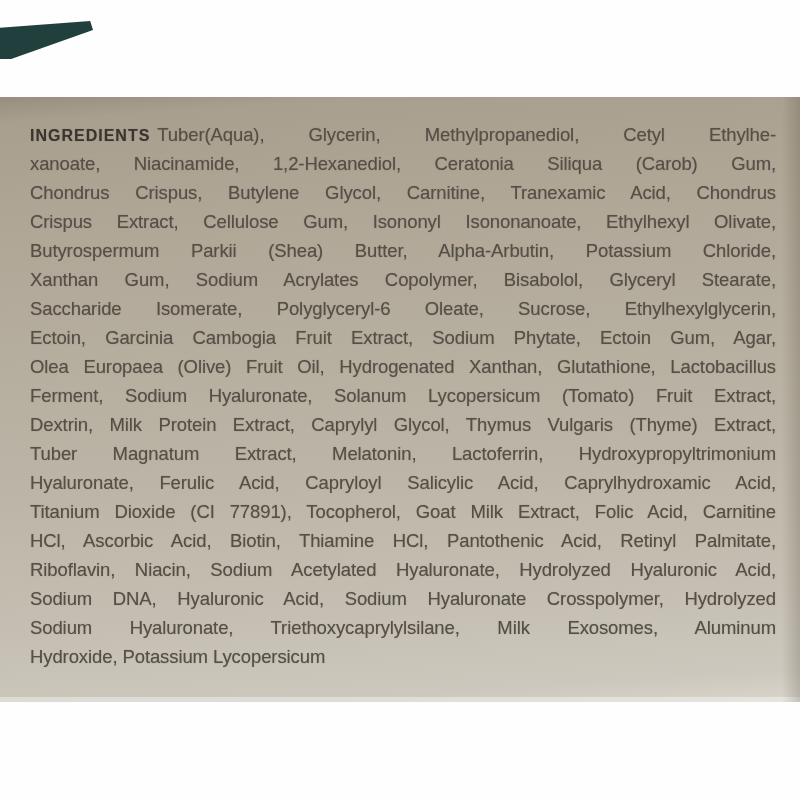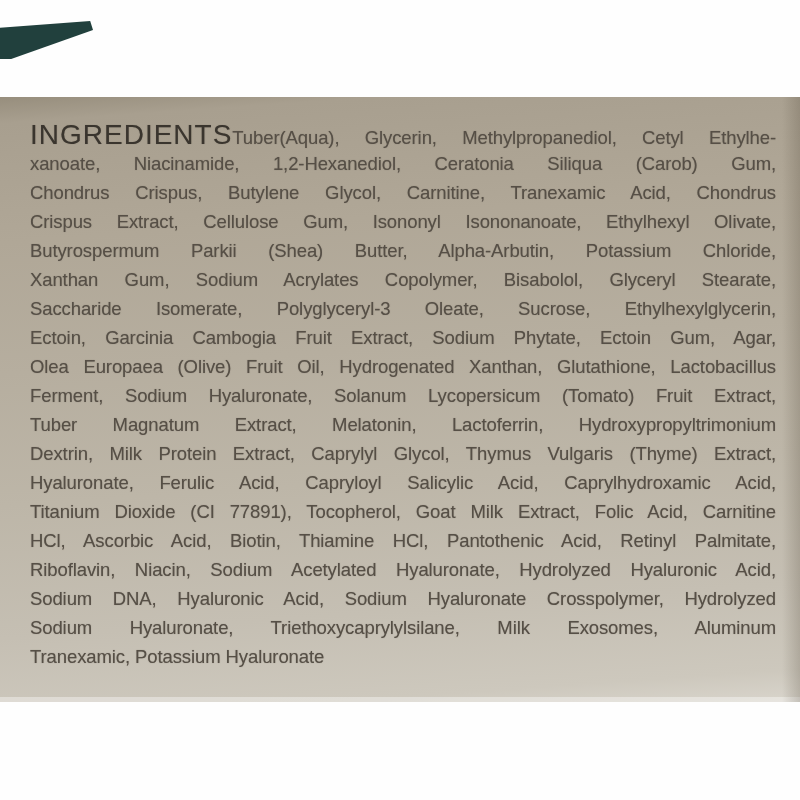--- a/index.html
+++ b/index.html
@@ -76,55 +76,55 @@
   .line {
     height: 29px;
     overflow: hidden;
     text-align: justify;
     text-align-last: justify;
   }
   .line.last {
     text-align-last: left;
   }
   .heading {
-    font-weight: normal;
-    font-size: 28px;
+    font-weight: bold;
+    font-size: 16px;
     letter-spacing: 1px;
     color: #3a352e;
-    margin-right: 0;
+    margin-right: 7px;
   }
 </style>
 </head>
 <body>
 
 <div class="page">
 
   <div class="corner-object" style="background: rgb(33, 64, 61);"></div>
 
   <div class="photo">
     <div class="text-block">
       <div class="line">
         <span class="heading">INGREDIENTS</span><span>Tuber(Aqua), Glycerin, Methylpropanediol, Cetyl Ethylhe-</span>
       </div>
       <div id="lines-rest">
           <div class="line">xanoate, Niacinamide, 1,2-Hexanediol, Ceratonia Siliqua (Carob) Gum,</div>
           <div class="line">Chondrus Crispus, Butylene Glycol, Carnitine, Tranexamic Acid, Chondrus</div>
           <div class="line">Crispus Extract, Cellulose Gum, Isononyl Isononanoate, Ethylhexyl Olivate,</div>
           <div class="line">Butyrospermum Parkii (Shea) Butter, Alpha-Arbutin, Potassium Chloride,</div>
           <div class="line">Xanthan Gum, Sodium Acrylates Copolymer, Bisabolol, Glyceryl Stearate,</div>
-          <div class="line">Saccharide Isomerate, Polyglyceryl-3 Oleate, Sucrose, Ethylhexylglycerin,</div>
+          <div class="line">Saccharide Isomerate, Polyglyceryl-6 Oleate, Sucrose, Ethylhexylglycerin,</div>
           <div class="line">Ectoin, Garcinia Cambogia Fruit Extract, Sodium Phytate, Ectoin Gum, Agar,</div>
           <div class="line">Olea Europaea (Olive) Fruit Oil, Hydrogenated Xanthan, Glutathione, Lactobacillus</div>
           <div class="line">Ferment, Sodium Hyaluronate, Solanum Lycopersicum (Tomato) Fruit Extract,</div>
+          <div class="line">Dextrin, Milk Protein Extract, Caprylyl Glycol, Thymus Vulgaris (Thyme) Extract,</div>
           <div class="line">Tuber Magnatum Extract, Melatonin, Lactoferrin, Hydroxypropyltrimonium</div>
-          <div class="line">Dextrin, Milk Protein Extract, Caprylyl Glycol, Thymus Vulgaris (Thyme) Extract,</div>
           <div class="line">Hyaluronate, Ferulic Acid, Capryloyl Salicylic Acid, Caprylhydroxamic Acid,</div>
           <div class="line">Titanium Dioxide (CI 77891), Tocopherol, Goat Milk Extract, Folic Acid, Carnitine</div>
           <div class="line">HCl, Ascorbic Acid, Biotin, Thiamine HCl, Pantothenic Acid, Retinyl Palmitate,</div>
           <div class="line">Riboflavin, Niacin, Sodium Acetylated Hyaluronate, Hydrolyzed Hyaluronic Acid,</div>
           <div class="line">Sodium DNA, Hyaluronic Acid, Sodium Hyaluronate Crosspolymer, Hydrolyzed</div>
           <div class="line">Sodium Hyaluronate, Triethoxycaprylylsilane, Milk Exosomes, Aluminum</div>
-          <div class="line last">Tranexamic, Potassium Hyaluronate</div>
+          <div class="line last">Hydroxide, Potassium Lycopersicum</div>
         </div>
     </div>
   </div>
 
 </div>
 
 </body></html>

